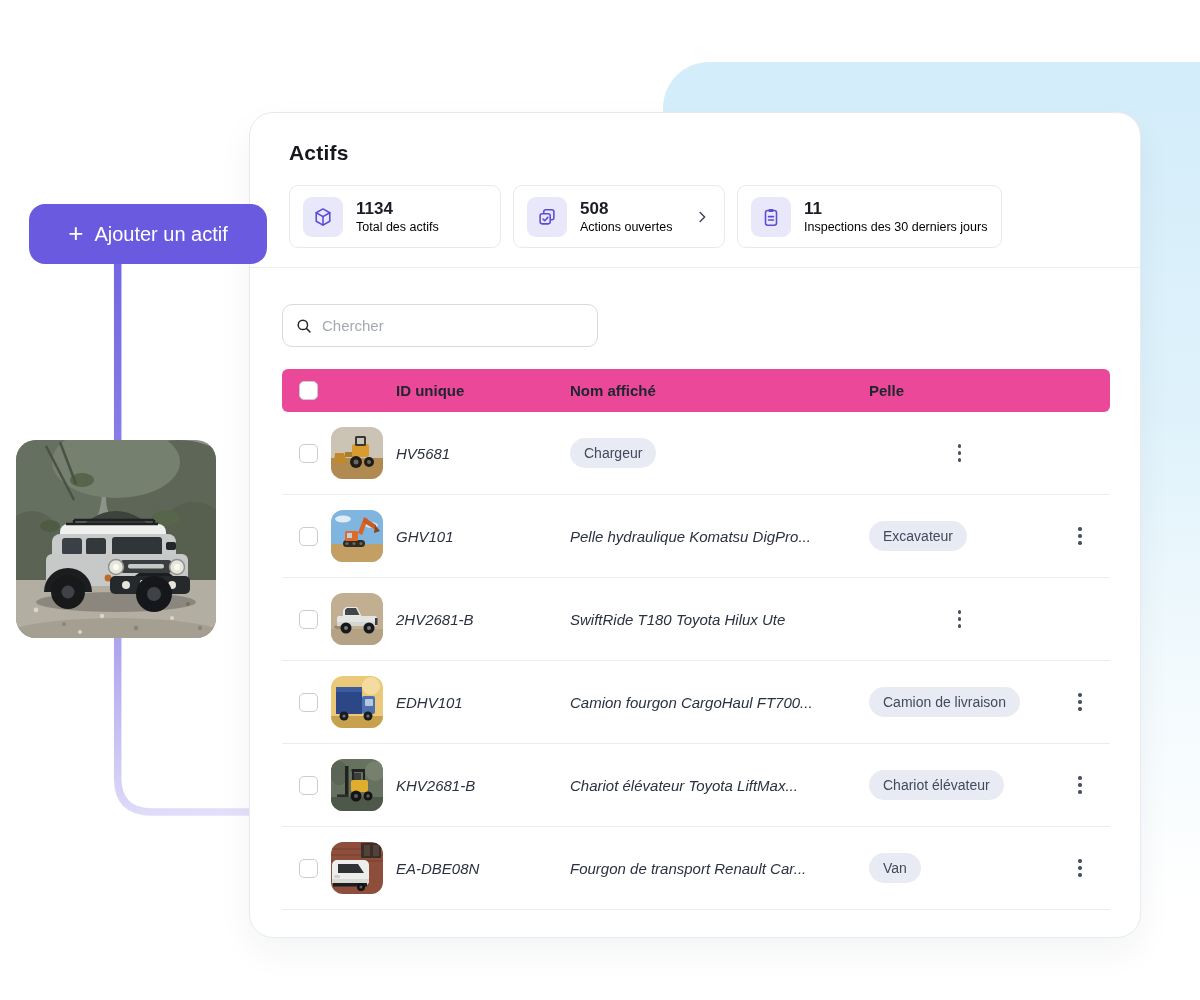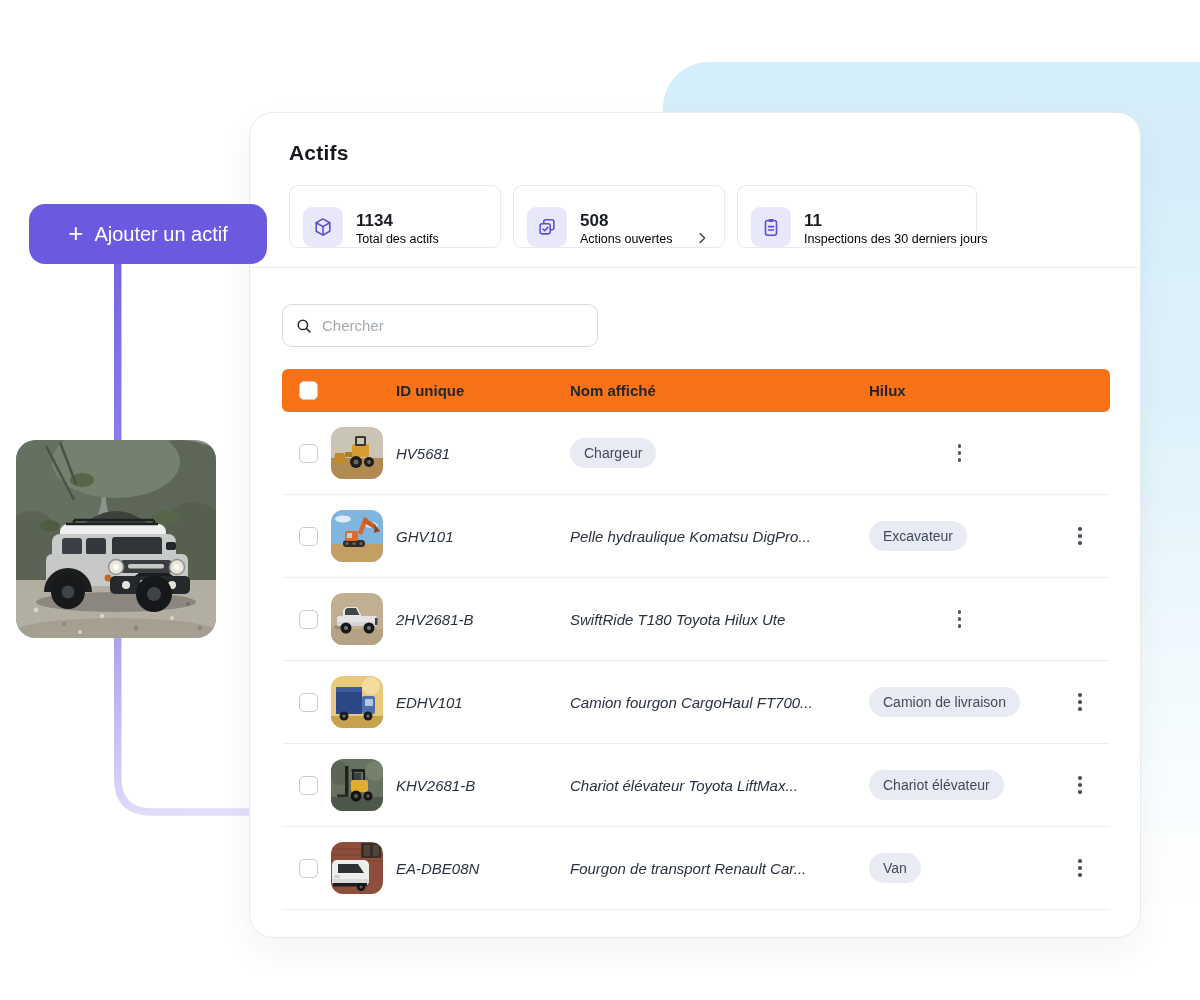--- a/index.html
+++ b/index.html
@@ -27,40 +27,40 @@
     overflow:hidden; z-index:3; }
   .photo svg { display:block; }
 
   
   .card { position:absolute; left:249px; top:112px; width:892px; height:826px; z-index:2;
     background:#fff; border:1px solid #E8EAEE; border-radius:24px;
     box-shadow:0 14px 34px rgba(24,33,58,.05); }
   .card-head { height:155px; border-bottom:1px solid #EDEEF1; padding:28px 39px 0 39px; }
   .panel-title { font-size:21px; font-weight:700; color:#16181D; letter-spacing:.2px; }
   .stats { display:flex; gap:12px; margin-top:20px; }
-  .stat { display:flex; align-items:flex-end; background:#fff; border:1px solid #E7E9EF;
+  .stat { display:flex; align-items:center; background:#fff; border:1px solid #E7E9EF;
     border-radius:9px; height:63px; padding:0 13px; cursor:pointer; }
-  .stat.w1 { width:212px; } .stat.w2 { width:212px; } .stat.w3 { width:240px; }
+  .stat.w1 { width:212px; } .stat.w2 { width:212px; } .stat.w3 { width:265px; }
   .stat-icon { width:40px; height:40px; border-radius:9px; background:#E9E7FA; flex:0 0 40px;
     display:flex; align-items:center; justify-content:center; }
   .stat-txt { margin-left:13px; min-width:0; }
   .stat-val { font-size:17px; font-weight:700; color:#1A1D26; line-height:20px; }
   .stat-lbl { font-size:12.5px; color:#000000; line-height:16px; white-space:nowrap; }
   .stat-chev { margin-left:auto; display:flex; }
 
   .card-body { padding:36px 32px 0 32px; }
   .search-box { width:316px; height:43px; border:1px solid #D6DAE0; border-radius:10px;
     display:flex; align-items:center; padding:0 12px; gap:9px; background:#fff; }
   .search-box input { border:none; outline:none; flex:1; font-size:15px; color:#2A3140;
     font-family:"Liberation Sans", sans-serif; background:transparent; }
   .search-box input::placeholder { color:#A3A9B3; }
 
   .table { margin-top:22px; width:828px; }
   .trow { display:grid; grid-template-columns:49px 65px 174px 299px 181px 1fr; align-items:center; }
-  .thead { height:43px; background:#f97316; border-radius:6px; }
+  .thead { height:43px; background:#ec4899; border-radius:6px; }
   .thead .hcell { font-size:15px; font-weight:700; color:#20262F; }
   .drow { height:83px; border-bottom:1px solid #ECEDF0; }
   .cb { appearance:none; -webkit-appearance:none; width:19px; height:19px; border:1.6px solid #C7CBD3;
     border-radius:5px; background:#fff; margin-left:17px; cursor:pointer; display:block; }
   .thumb { width:52px; height:52px; border-radius:12px; overflow:hidden; }
   .thumb svg { display:block; }
   .cell-id, .cell-name { font-size:15px; color:#2A3140;font-style:italic; }
   .badge { display:inline-block; background:#E9EBF4; color:#414A5B; font-size:14px;
     padding:7px 14px; border-radius:999px; }
   .kebab { width:24px; height:28px; display:flex; flex-direction:column; align-items:center;
@@ -210,21 +210,21 @@
       </div>
 
       <div class="table">
         <div class="trow thead">
           <span>
               <input type="checkbox" class="cb" style="">
             </span>
           <span></span>
           <span class="hcell">ID unique</span>
           <span class="hcell">Nom affiché</span>
-          <span class="hcell">Hilux</span>
+          <span class="hcell">Pelle</span>
           <span></span>
         </div>
 
         <div class="trow drow">
           <span>
               <input type="checkbox" class="cb" style="">
             </span>
           <span class="thumb">
             <svg width="52" height="52" viewBox="0 0 52 52">
               <rect width="52" height="52" fill="#CBC3B4"></rect>

